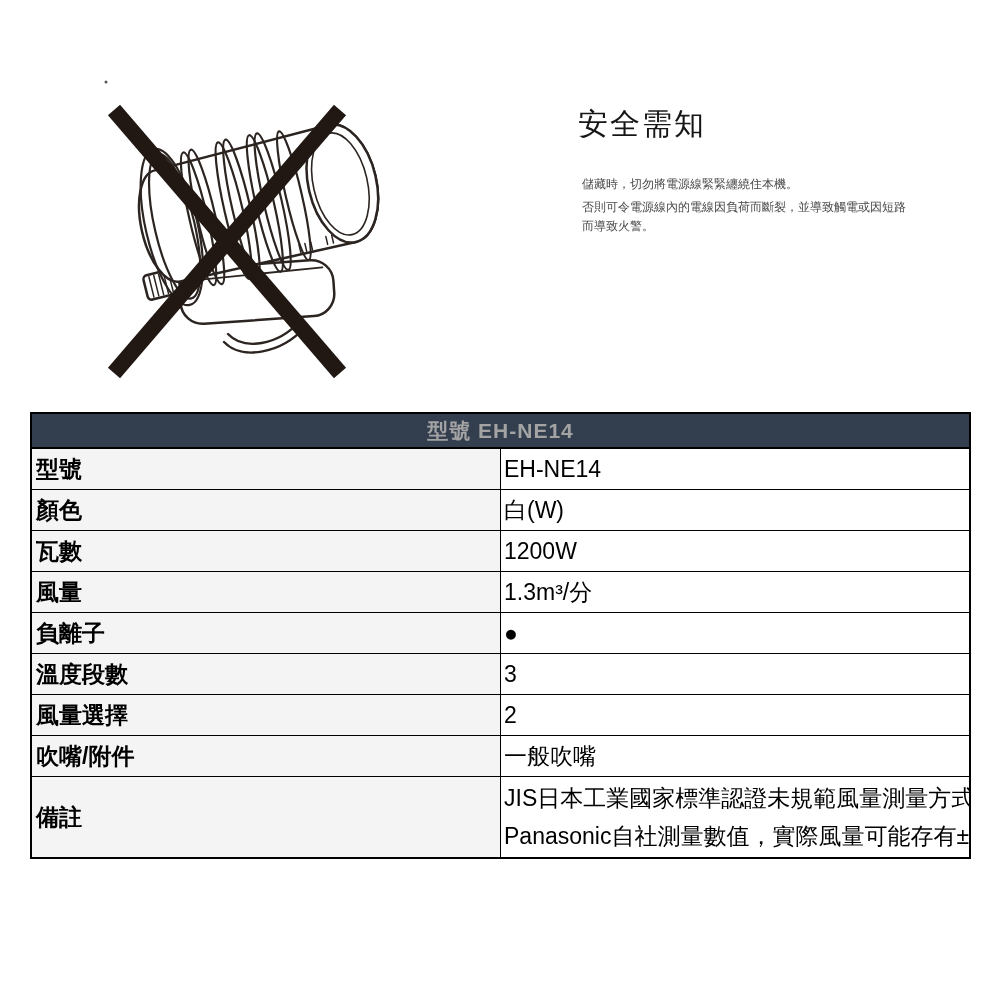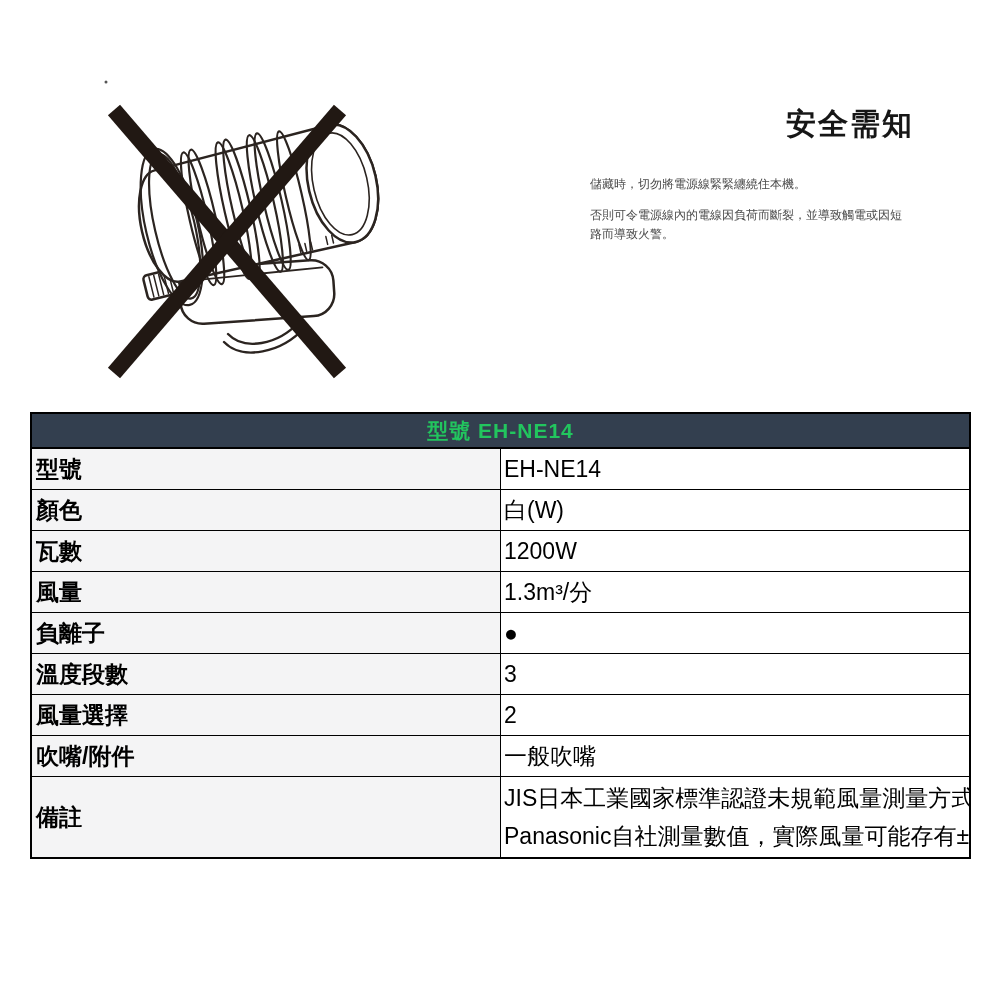--- a/index.html
+++ b/index.html
@@ -5,25 +5,25 @@
   html,body{margin:0;padding:0;}
   body{
     width:1000px;height:1002px;background:#ffffff;position:relative;
     font-family:"Liberation Sans",sans-serif;color:#000;
   }
   
   .figure{position:absolute;left:92px;top:80px;width:302px;height:302px;}
   
   .safety{position:absolute;left:578px;top:106px;width:336px;}
   .safety h2{
-    margin:0 0 33px 0;font-size:30px;line-height:36px;font-weight:bold;
-    color:#161616;letter-spacing:2px;text-align:right;
+    margin:0 0 33px 0;font-size:30px;line-height:36px;font-weight:normal;
+    color:#161616;letter-spacing:2px;
   }
   .safety p{
-    margin:12px;font-size:12px;line-height:19px;color:#4a4a4a;font-weight:500;
+    margin:4px;font-size:12px;line-height:19px;color:#4a4a4a;font-weight:500;
   }
   
   table.spec{
     position:absolute;left:30px;top:412px;width:941px;
     border-collapse:collapse;table-layout:fixed;
     border:2px solid #000;
   }
   table.spec th{
     background:#333F4F;color:#fff;font-size:21px;font-weight:bold;
     height:31px;text-align:center;letter-spacing:1px;
@@ -34,21 +34,21 @@
     padding:0 0 0 4px;height:40px;line-height:26px;overflow:hidden;
     white-space:nowrap;
   }
   table.spec td.lbl{
     width:155px;background:#F4F4F5;font-weight:bold;margin-top:48px;
   }
   table.spec td.val{padding-left:3px;}
   table.spec tr.note-row td{height:80px;}
   .note-line{font-size:23px;line-height:38px;white-space:nowrap;}
   .lbl,.val,th{color:#000;}
-  table.spec th{color:#22c55e;}
+  table.spec th{color:#a3a3a3;}
 </style>
 </head>
 <body>
 
 <div class="figure">
   <svg width="302" height="302" viewBox="0 0 302 302">
     <circle cx="14" cy="2" r="1.5" fill="#555"></circle>
     <g stroke="#2B2420" stroke-linejoin="round" stroke-linecap="round">
 
       <g transform="rotate(-4 165 212)">

